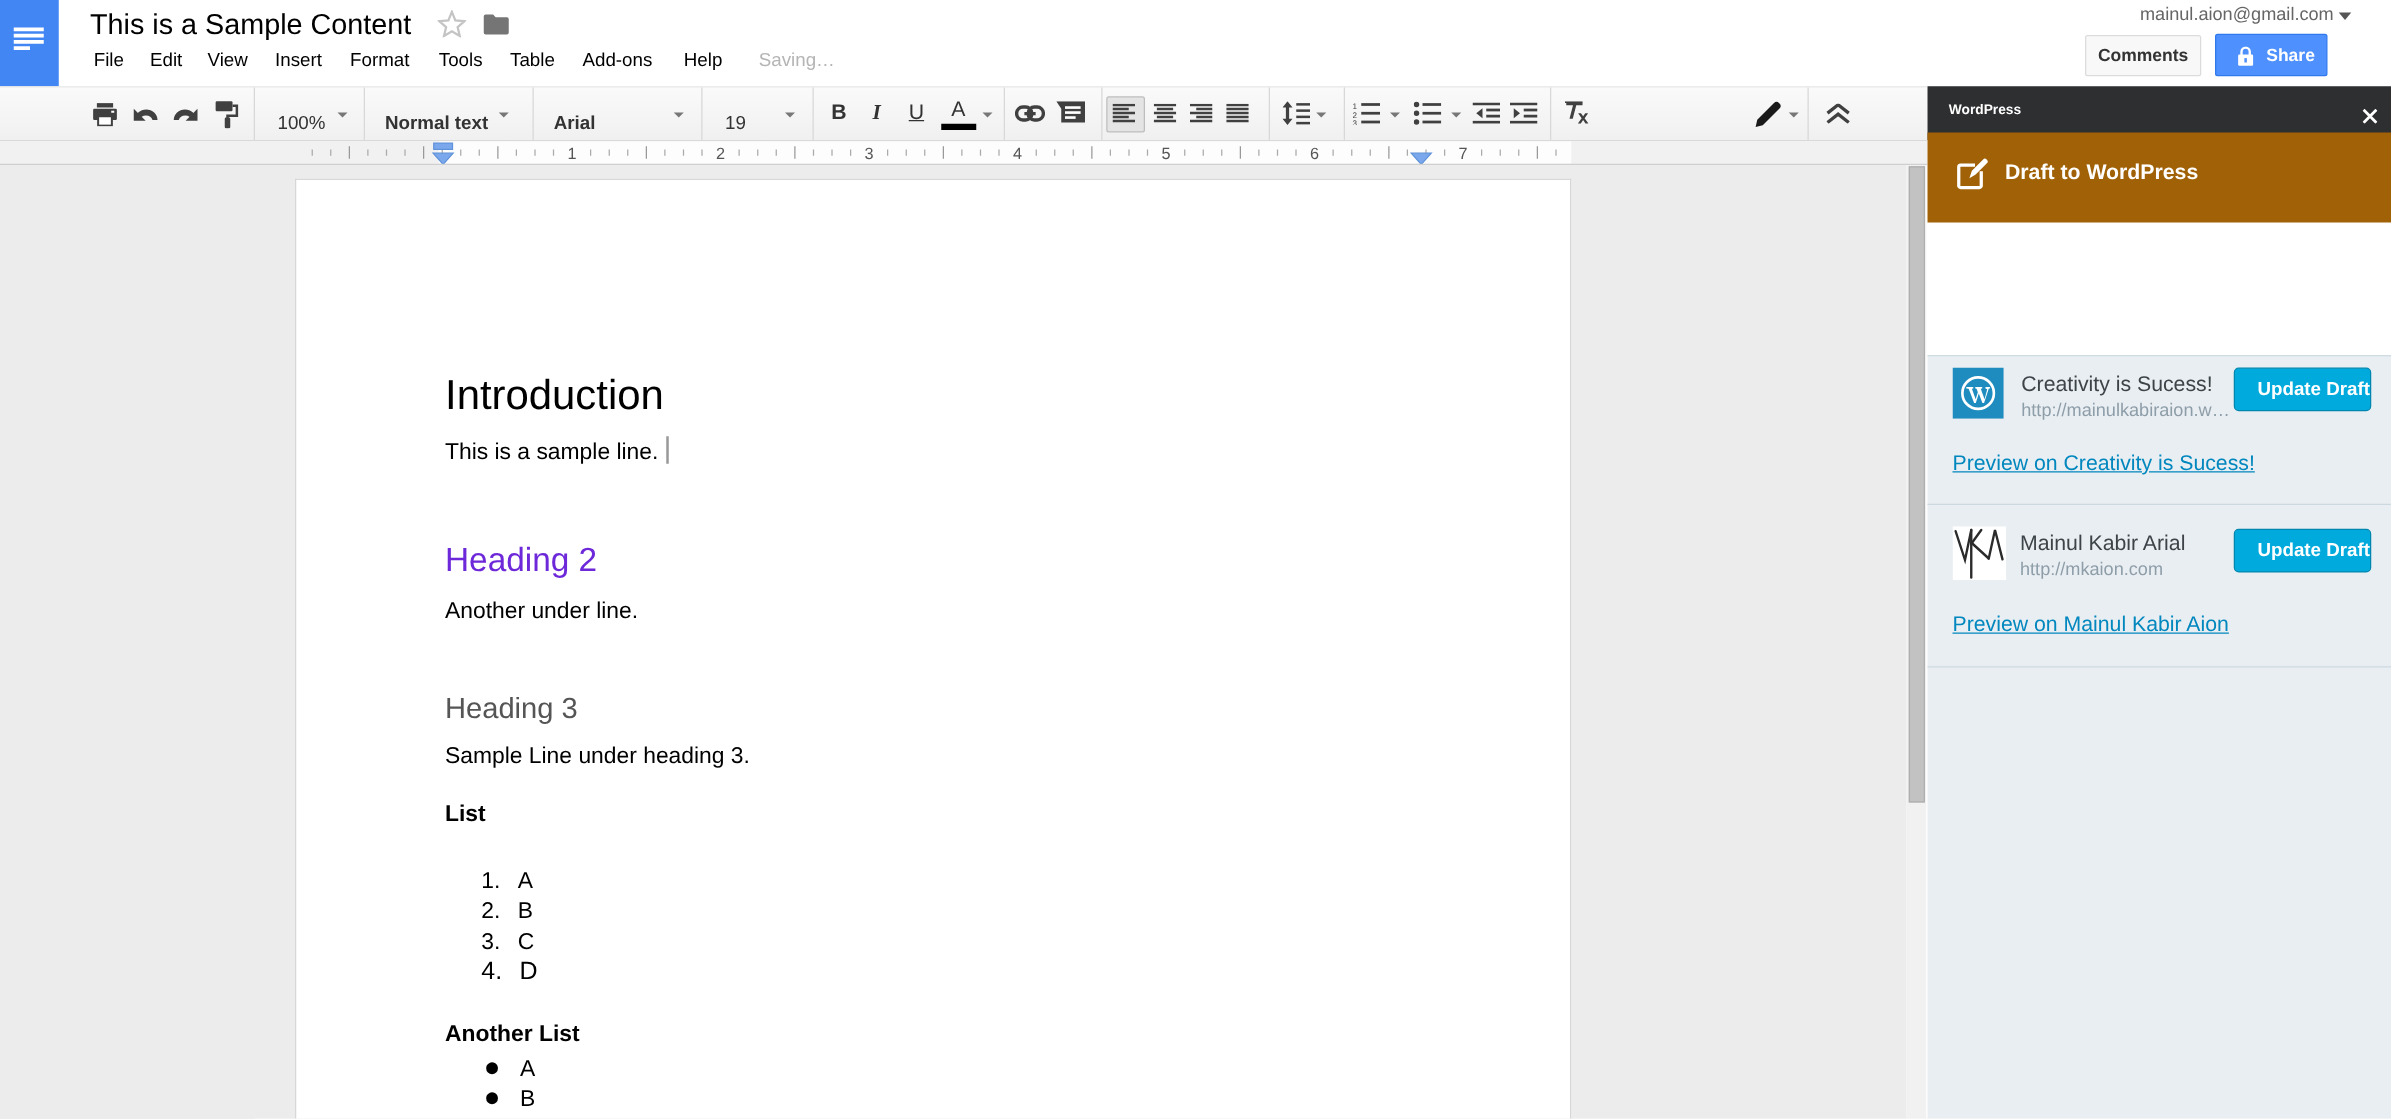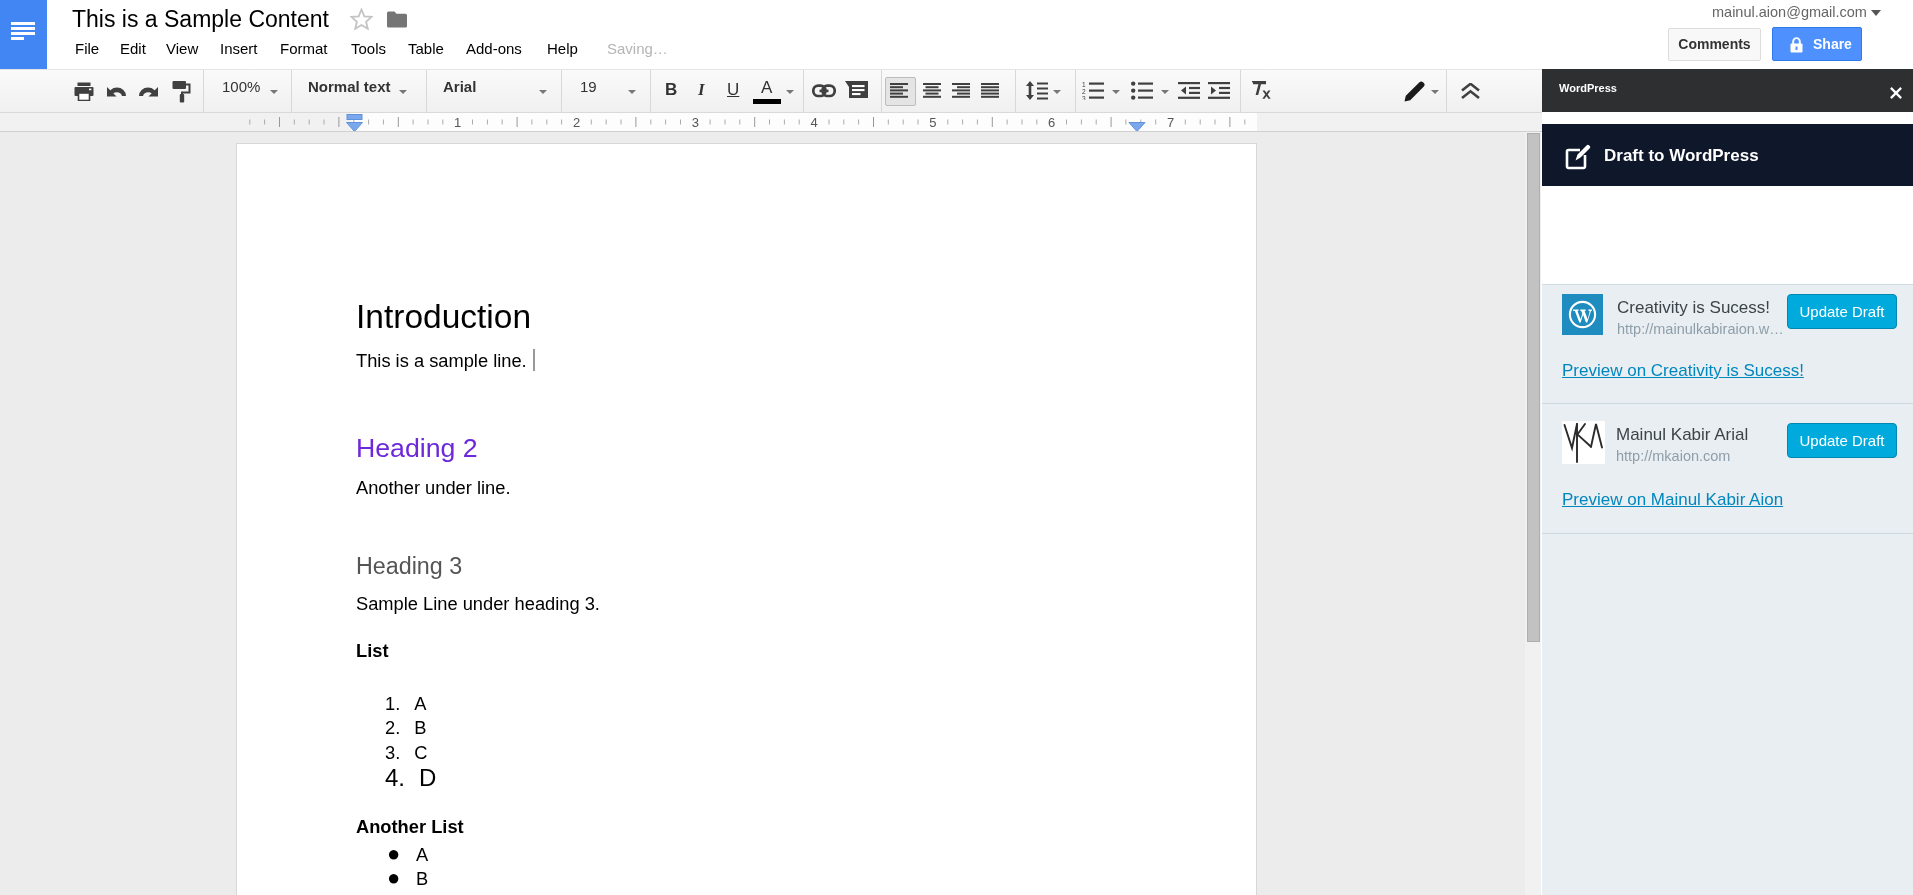--- a/index.html
+++ b/index.html
@@ -13,46 +13,46 @@
 #menubar span{position:absolute;top:0;white-space:nowrap}
 #saving{color:#b5b5b5}
 #email{z-index:5;top:4px;left:1712px;font-size:14.5px;color:#666;white-space:nowrap}
 #emailcaret{z-index:5;left:1871px;top:10px;width:0;height:0;border-left:5.5px solid transparent;border-right:5.5px solid transparent;border-top:6px solid #555}
 #btn-comments{z-index:5;left:1668px;top:28px;width:93px;height:33px;background:#f8f8f8;border:1px solid #dcdcdc;border-radius:2px;font-size:14px;font-weight:bold;color:#333;text-align:center;line-height:31px}
 #btn-share{z-index:5;left:1772px;top:27px;width:90px;height:34px;background:#4d90fe;border:1px solid #3079ed;border-radius:2px;color:#fff;font-size:14px;font-weight:bold;line-height:32px}
 #btn-share span{position:absolute;left:40px;top:0}
 
 #toolbar{left:0;top:69px;width:1542px;height:44px;background:linear-gradient(#fafafa,#f0f0f0);border-top:1px solid #e5e5e5;border-bottom:1px solid #d9d9d9}
 .tsep{position:absolute;top:0;width:1px;height:42px;background:#d8d8d8}
-.tbtxt{position:absolute;font-size:15px;color:#333;top:8px;white-space:nowrap}
+.tbtxt{position:absolute;font-size:15px;color:#333;top:20px;white-space:nowrap}
 .bold{font-weight:bold}
 .caret{position:absolute;width:0;height:0;border-left:4px solid transparent;border-right:4px solid transparent;border-top:4.5px solid #777;top:20px}
 .ticon{position:absolute;top:0;left:0}
 
 #ruler{left:0;top:113px;width:1542px;height:19px;background:#f1f1f1}
 
 #docarea{left:0;top:132px;width:1525px;height:763px;background:#ececec}
 #page{position:absolute;left:236px;top:11px;width:1021px;height:752px;background:#fff;border:1px solid #d7d7d7;border-bottom:none}
 #page .t{position:absolute;white-space:nowrap}
 
 #sbtrack{left:1525px;top:132px;width:16px;height:763px;background:#f1f1f1}
 #sbthumb{left:1527px;top:133px;width:13px;height:509px;background:#c2c2c2;border:1px solid #aeaeae}
 
 #sidebar{left:1542px;top:0;width:371px;height:895px;background:#fff}
 #sb-head{position:absolute;left:0;top:69px;width:371px;height:43px;background:#2e2f31;color:#fff}
 #sb-head b{position:absolute;left:17px;top:13px;font-size:11px}
-#sb-blue{position:absolute;left:0;top:124px;width:371px;height:62px;background:#0f172a;color:#fff}
+#sb-blue{position:absolute;left:0;top:106px;width:371px;height:72px;background:#a16207;color:#fff}
 #sb-blue b{position:absolute;left:62px;top:22px;font-size:17px}
 #sb-pick{position:absolute;left:21px;top:202px;width:345px;font-size:17.5px;line-height:24.3px;color:#404a51}
 #sb-sites{position:absolute;left:0;top:284px;width:371px;height:611px;background:#e9eef2;border-top:1px solid #cfdbe2}
 .sitecard{position:absolute;left:0;width:371px}
 .slogo{position:absolute;left:20px;top:0}
 .stitle{position:absolute;left:75px;top:4px;font-size:17px;color:#3d4449;white-space:nowrap}
 .surl{position:absolute;left:75px;top:27px;font-size:14.5px;color:#8e9ea9;white-space:nowrap}
-.sbtn{position:absolute;left:245px;top:0;width:110px;height:35px;background:#00aadc;border:1px solid #0087b0;border-radius:4px;color:#fff;font-size:15px;font-weight:normal;text-align:center;line-height:33px}
+.sbtn{position:absolute;left:245px;top:0;width:110px;height:35px;background:#00aadc;border:1px solid #0087b0;border-radius:4px;color:#fff;font-size:15px;font-weight:bold;text-align:right;line-height:33px}
 .slink{position:absolute;left:20px;font-size:17px;color:#0087be;text-decoration:underline;white-space:nowrap}
 .sdiv{position:absolute;left:0;width:371px;height:1px;background:#cdd9e0}
 </style></head>
 <body>
 <div id="docsicon" class="abs">
     <div style="top:21.5px"></div>
     <div style="top:26.5px"></div>
     <div style="top:31.5px"></div>
     <div style="top:36.5px;width:12.5px"></div>
   </div>
@@ -314,21 +314,21 @@
   <div class="t" style="left:119px;top:206px;font-size:18.3px;line-height:21px">This is a sample line.</div>
   <div style="position:absolute;left:296px;top:205px;width:1.6px;height:22px;background:#999"></div>
   <div class="t" style="left:119px;top:289px;font-size:26.7px;line-height:31px;color:#6d28d9">Heading 2</div>
   <div class="t" style="left:119px;top:333px;font-size:18.3px;line-height:21px">Another under line.</div>
   <div class="t" style="left:119px;top:409px;font-size:23.3px;line-height:27px;color:#555">Heading 3</div>
   <div class="t" style="left:119px;top:449px;font-size:18.3px;line-height:21px">Sample Line under heading 3.</div>
   <div class="t bold" style="left:119px;top:496px;font-size:18.3px;line-height:21px">List</div>
   <div class="t" style="left:148px;top:549px;font-size:18.3px;line-height:21px">1.<span style="margin-left:14px">A</span></div>
   <div class="t" style="left:148px;top:573px;font-size:18.3px;line-height:21px">2.<span style="margin-left:14px">B</span></div>
   <div class="t" style="left:148px;top:598px;font-size:18.3px;line-height:21px">3.<span style="margin-left:14px">C</span></div>
-  <div class="t" style="left:148px;top:623px;font-size:24px;line-height:21px">4.<span style="margin-left:14px">D</span></div>
+  <div class="t" style="left:148px;top:623px;font-size:20px;line-height:21px">4.<span style="margin-left:14px">D</span></div>
   <div class="t bold" style="left:119px;top:672px;font-size:18.3px;line-height:21px">Another List</div>
   <div class="t" style="left:150px;top:699px;font-size:22px;line-height:21px">●</div>
   <div class="t" style="left:179px;top:700px;font-size:18.3px;line-height:21px">A</div>
   <div class="t" style="left:150px;top:723px;font-size:22px;line-height:21px">●</div>
   <div class="t" style="left:179px;top:724px;font-size:18.3px;line-height:21px">B</div>
  </div>
 </div>
 <div id="sbtrack" class="abs"></div>
 <div id="sbthumb" class="abs"></div>
 

